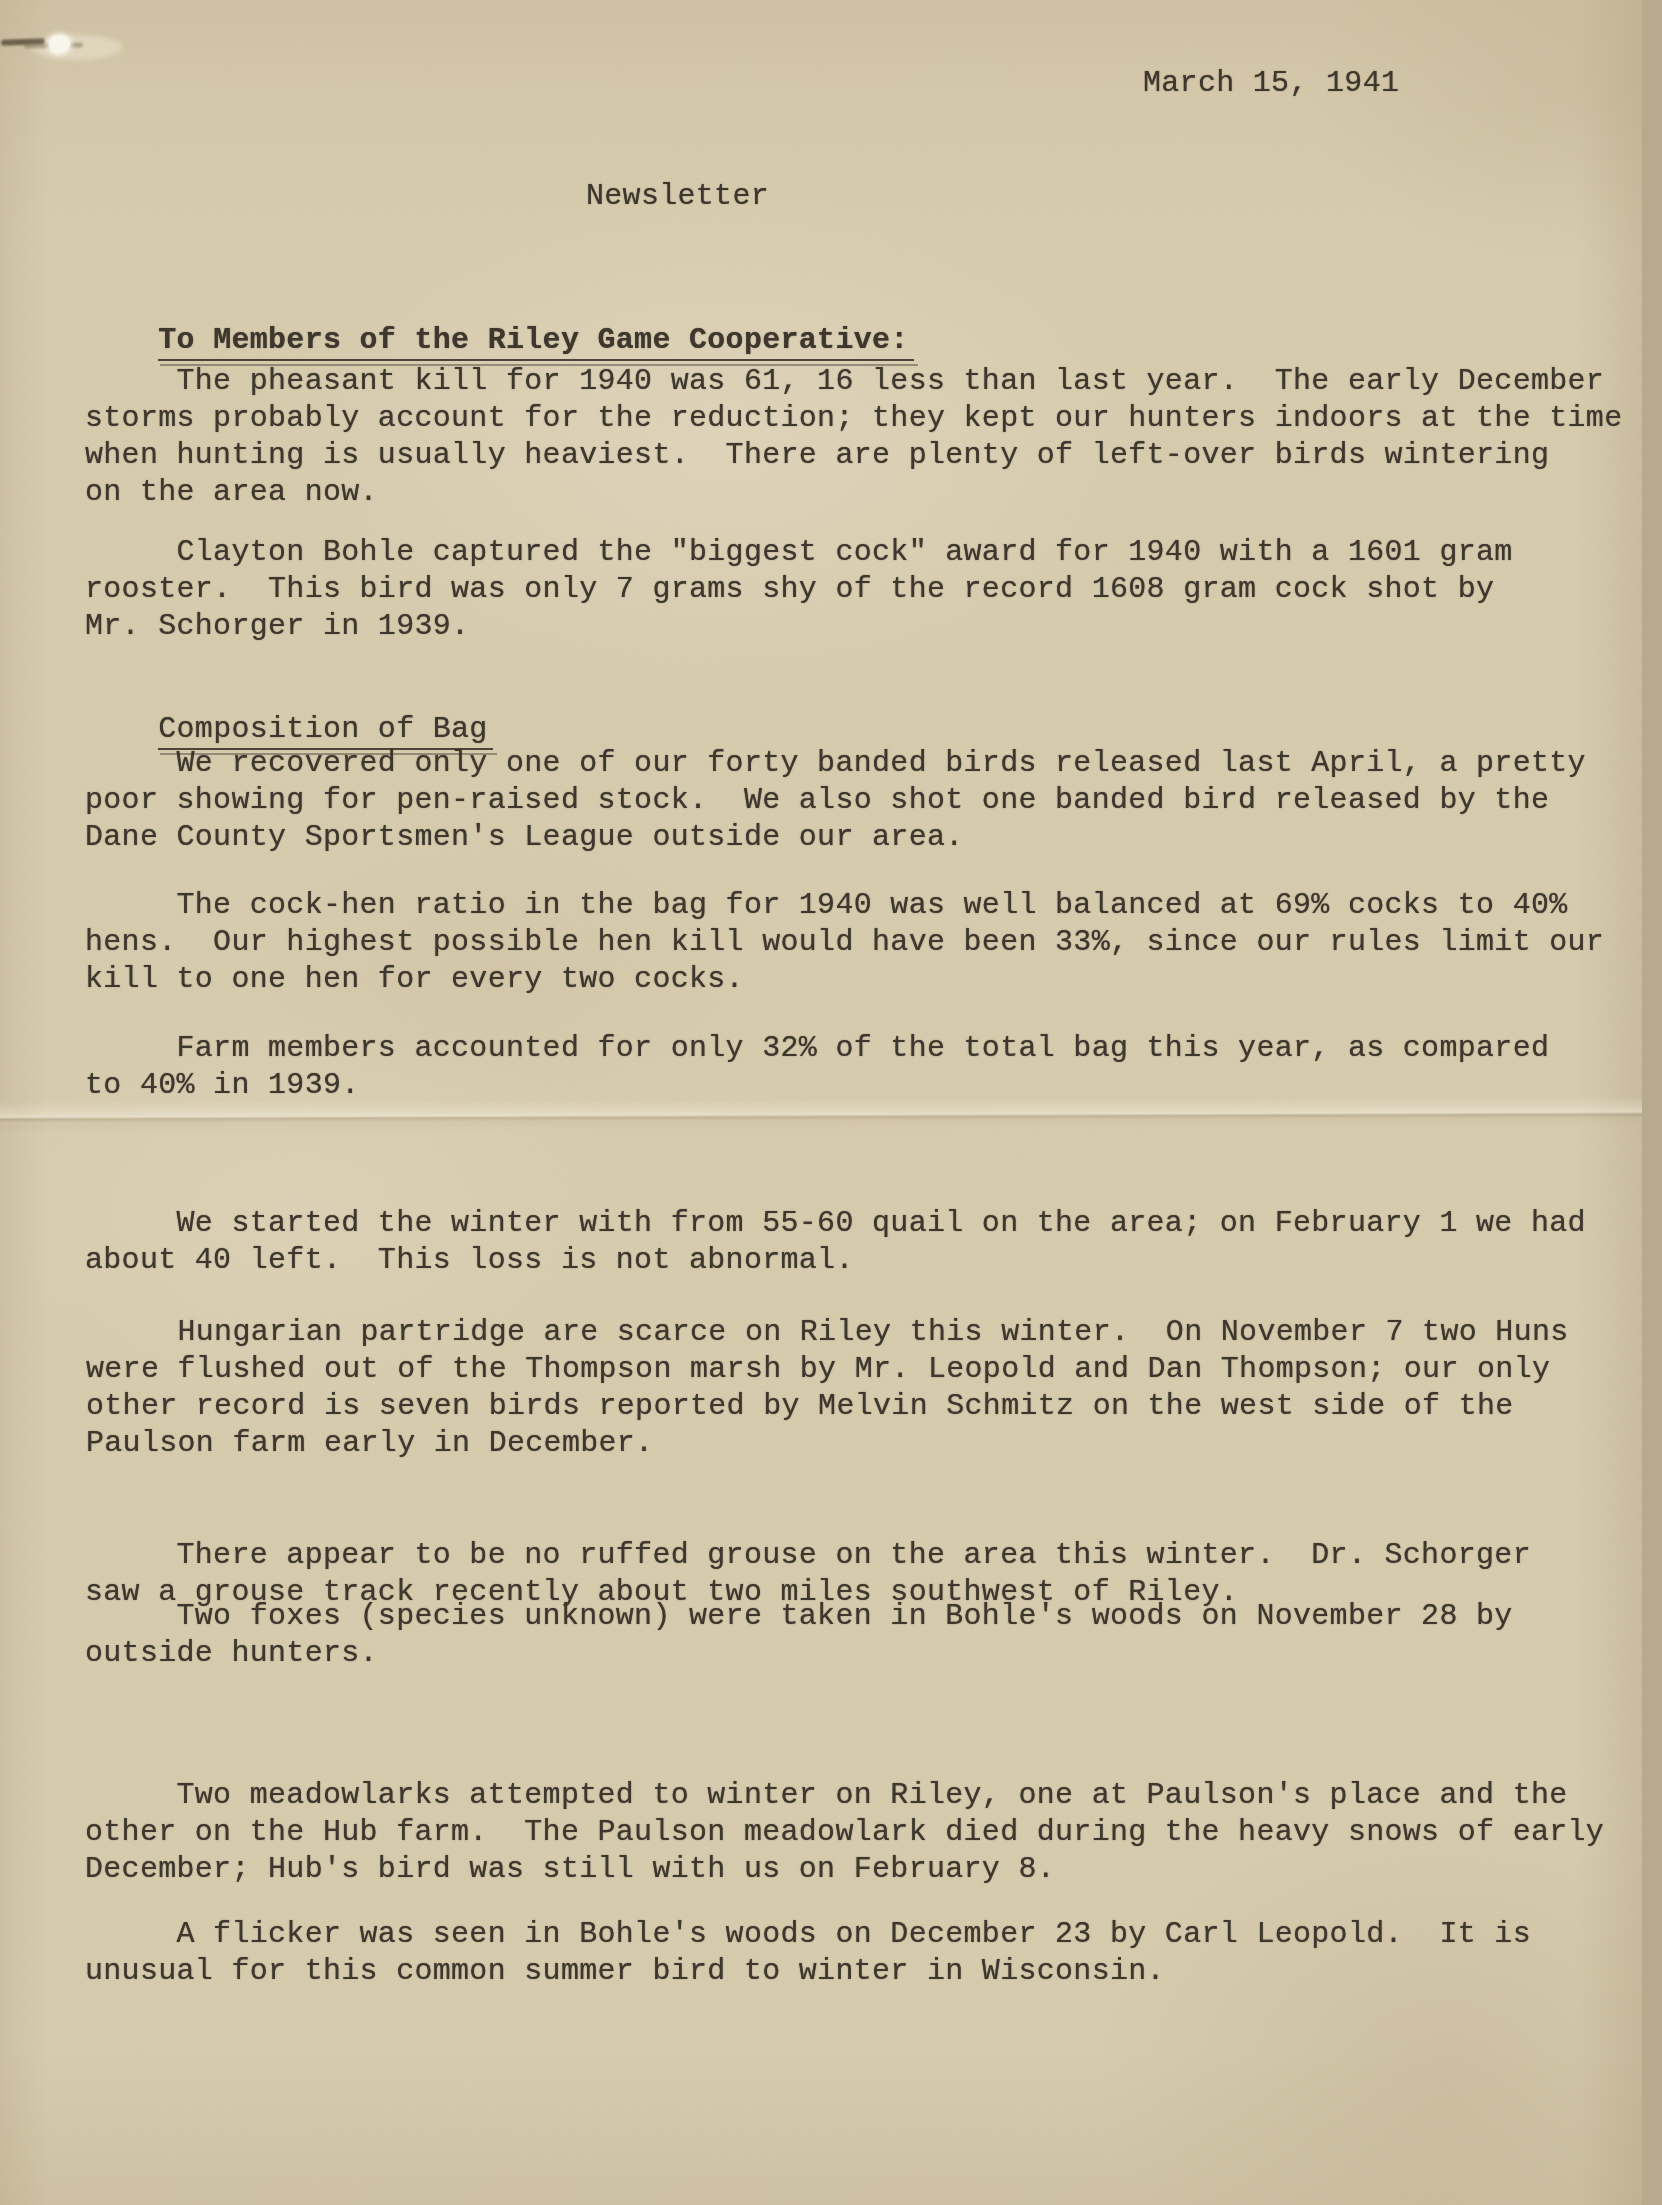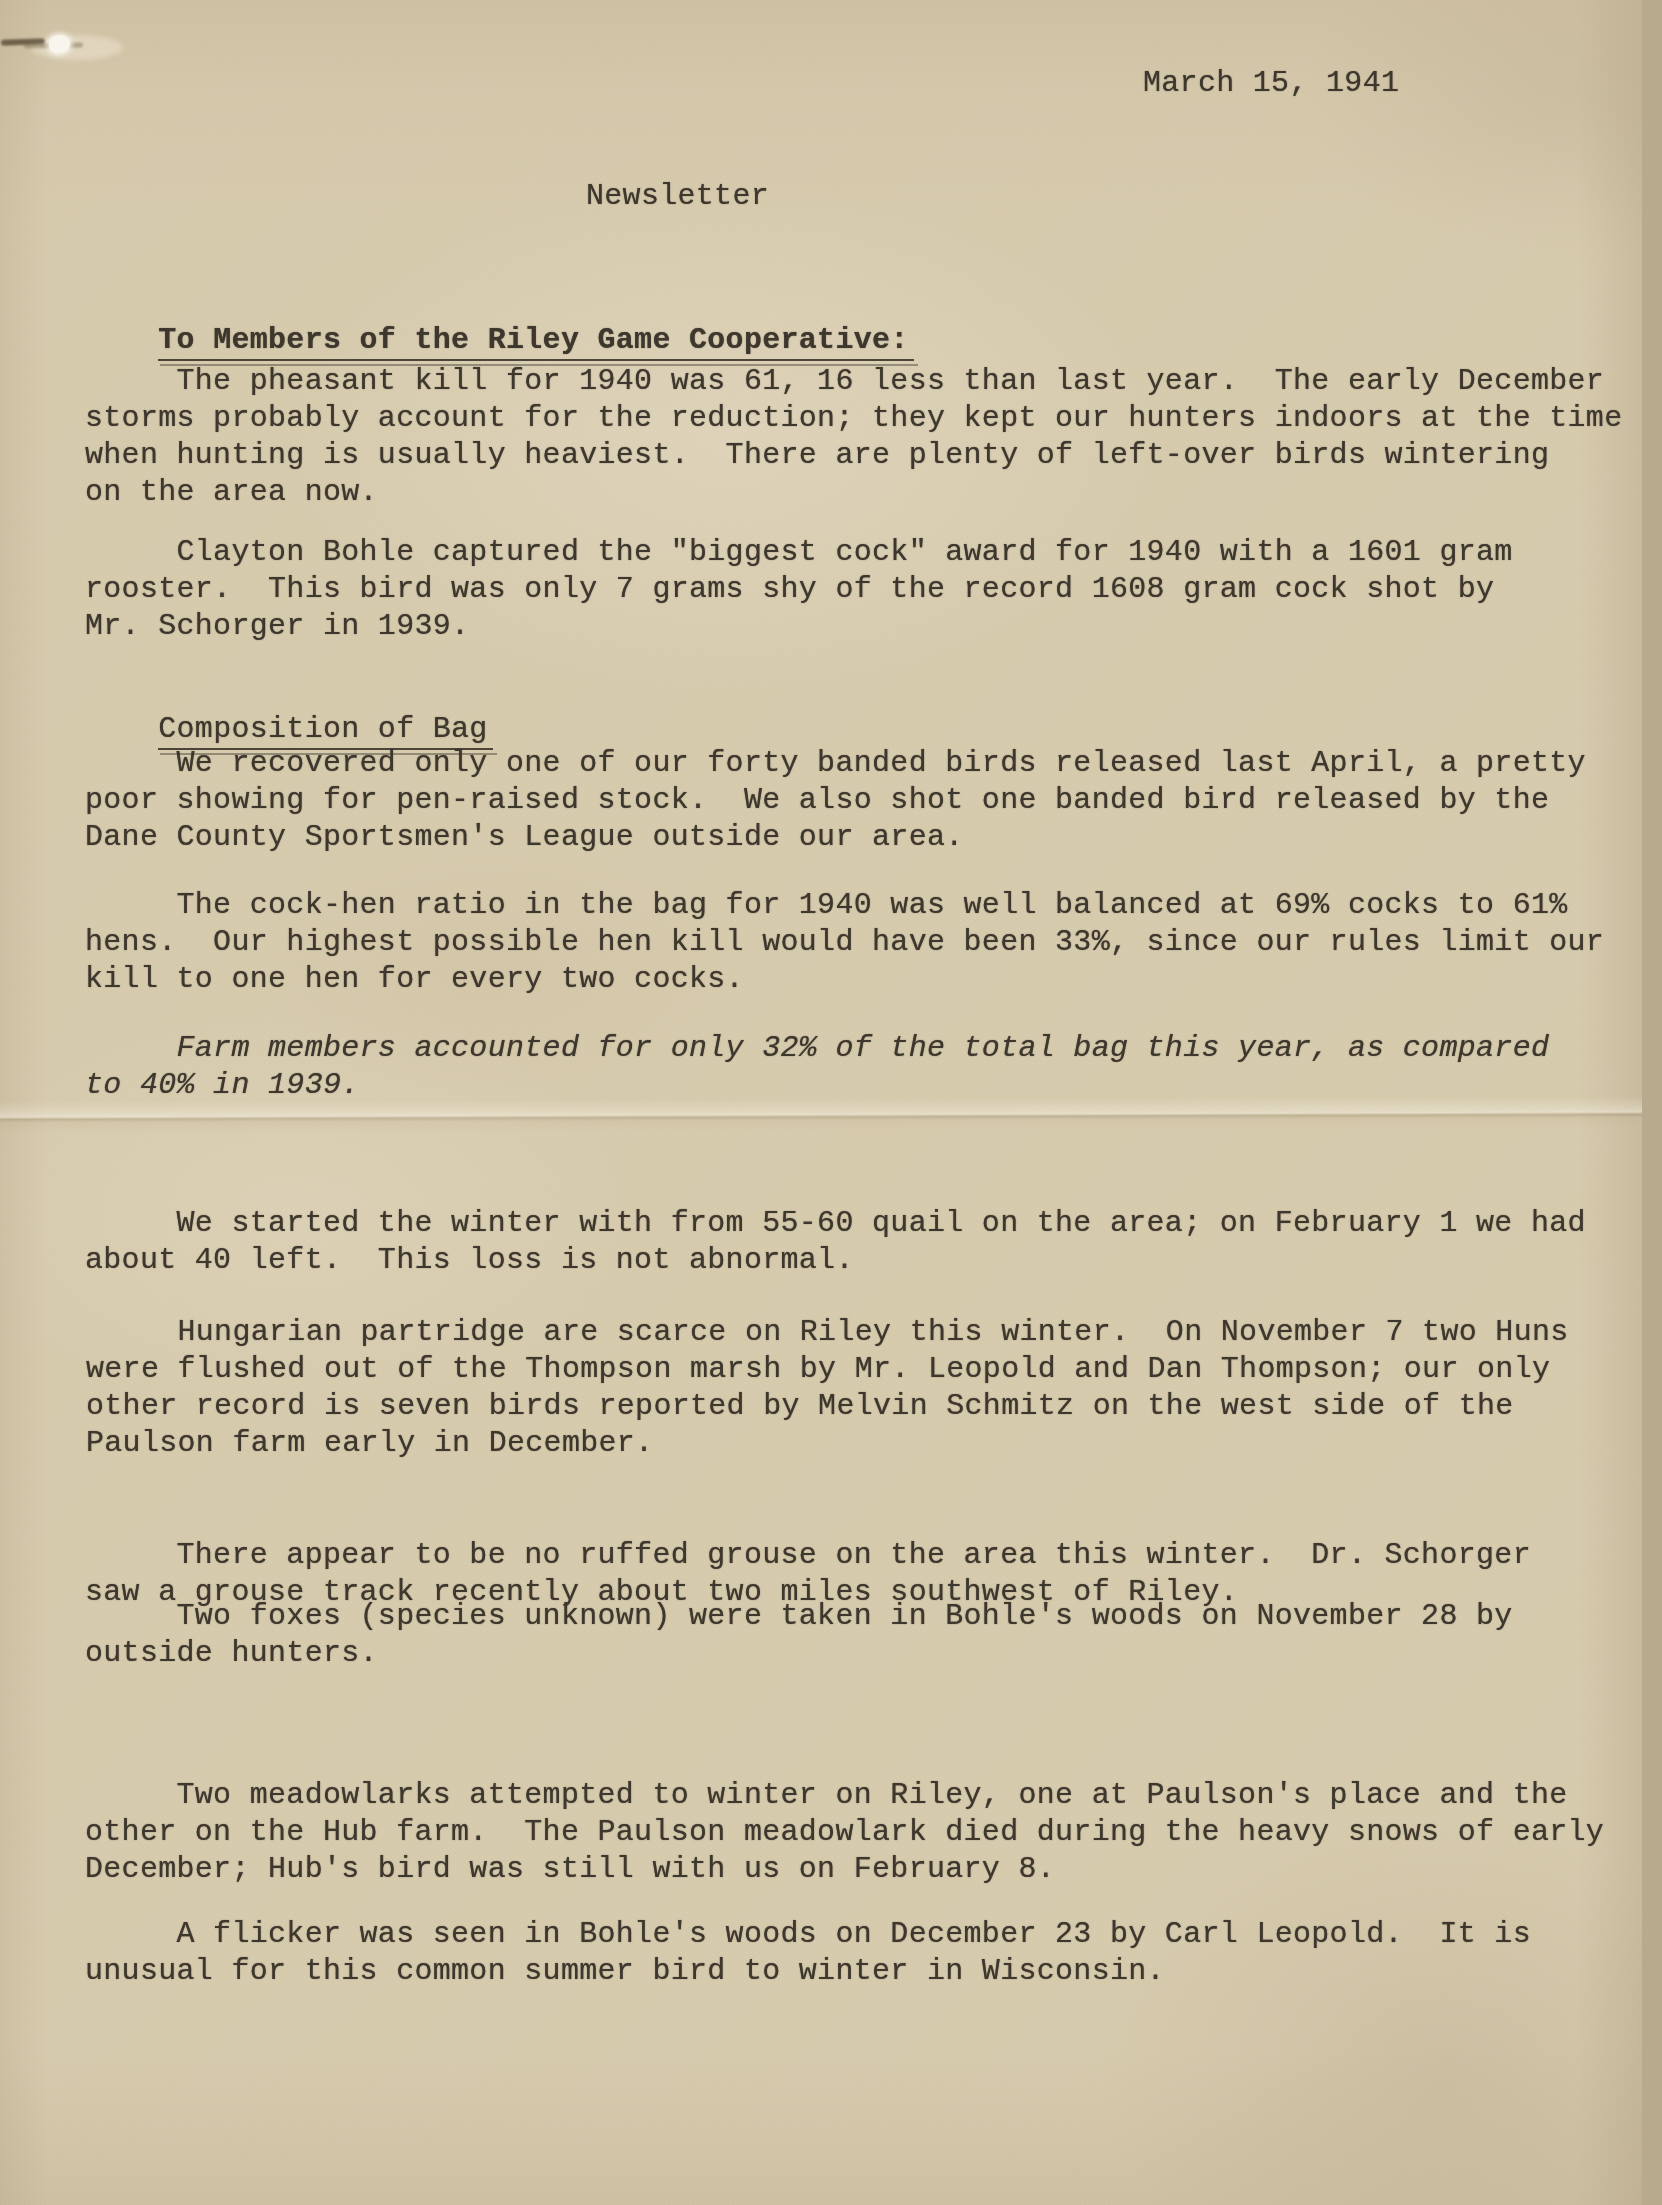--- a/index.html
+++ b/index.html
@@ -130,25 +130,25 @@
 Mr. Schorger in 1939.</div>
 
   <div class="tblock" style="top:745px;left:85px;">     We recovered only one of our forty banded birds released last April, a pretty
 poor showing for pen-raised stock.  We also shot one banded bird released by the
 Dane County Sportsmen's League outside our area.</div>
 
   <div class="tblock" style="top:674px;left:85px;">
     <span class="ul">Composition of Bag</span>
   </div>
 
-  <div class="tblock" style="top:887px;left:85px;">     The cock-hen ratio in the bag for 1940 was well balanced at 69% cocks to 61%
+  <div class="tblock" style="top:887px;left:85px;">     The cock-hen ratio in the bag for 1940 was well balanced at 69% cocks to 40%
 hens.  Our highest possible hen kill would have been 33%, since our rules limit our
 kill to one hen for every two cocks.</div>
 
-  <div class="tblock" style="top:1030px;left:85px;font-style:italic;">     Farm members accounted for only 32% of the total bag this year, as compared
+  <div class="tblock" style="top:1030px;left:85px;">     Farm members accounted for only 32% of the total bag this year, as compared
 to 40% in 1939.</div>
 
 
   <div class="tblock" style="top:1205px;left:85px;">     We started the winter with from 55-60 quail on the area; on February 1 we had
 about 40 left.  This loss is not abnormal.</div>
 
   <div class="tblock" style="top:1314px;left:86px;">     Hungarian partridge are scarce on Riley this winter.  On November 7 two Huns
 were flushed out of the Thompson marsh by Mr. Leopold and Dan Thompson; our only
 other record is seven birds reported by Melvin Schmitz on the west side of the
 Paulson farm early in December.</div>

